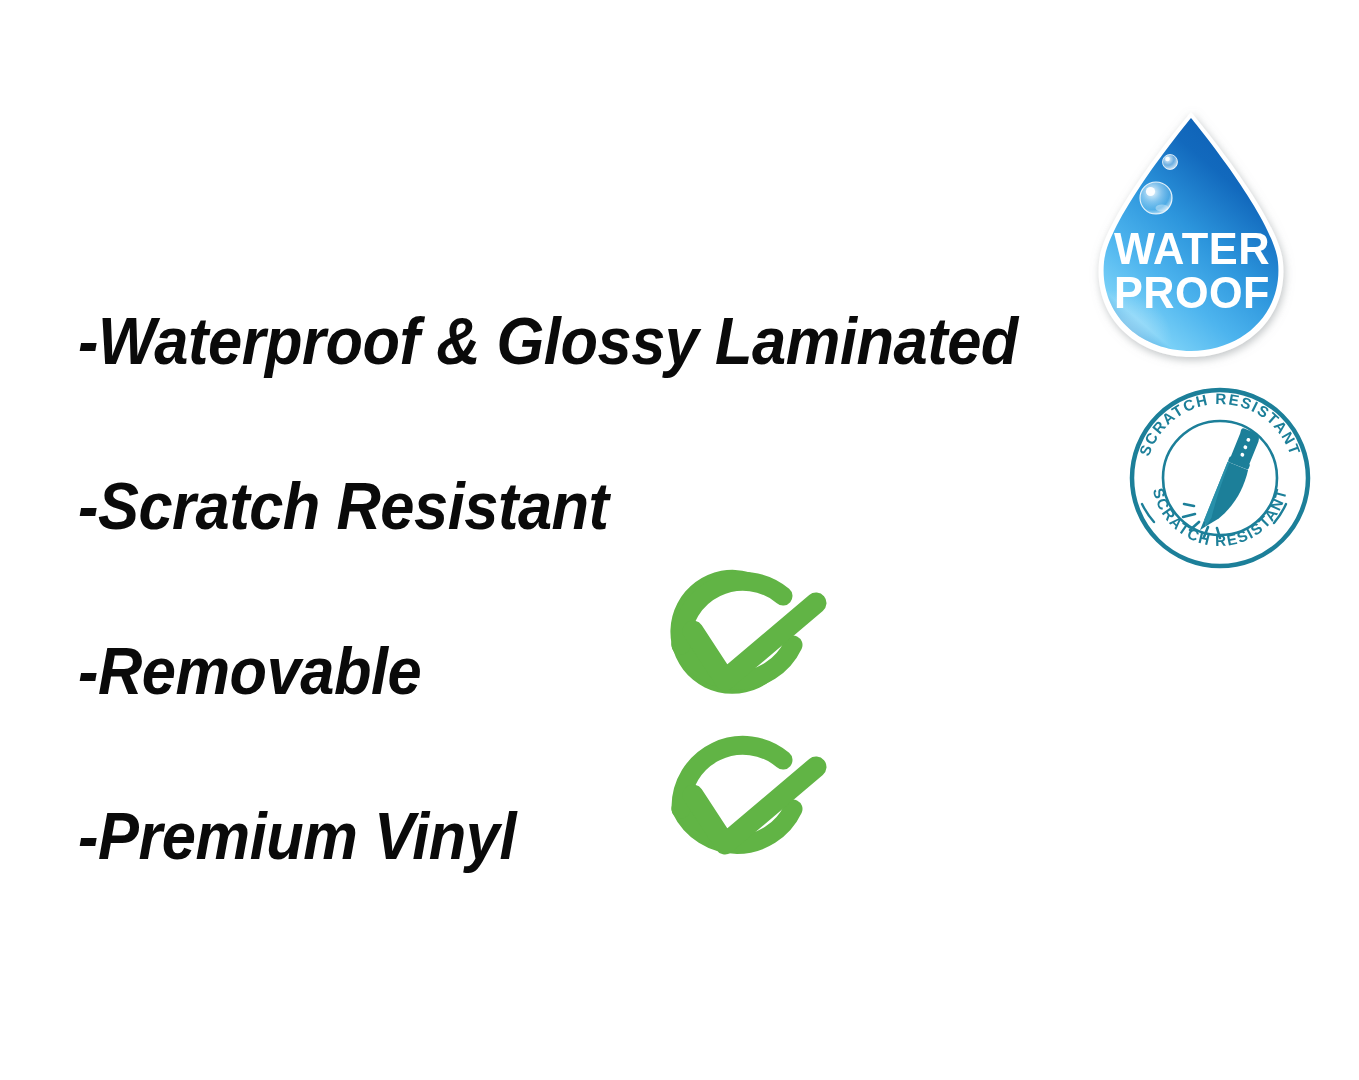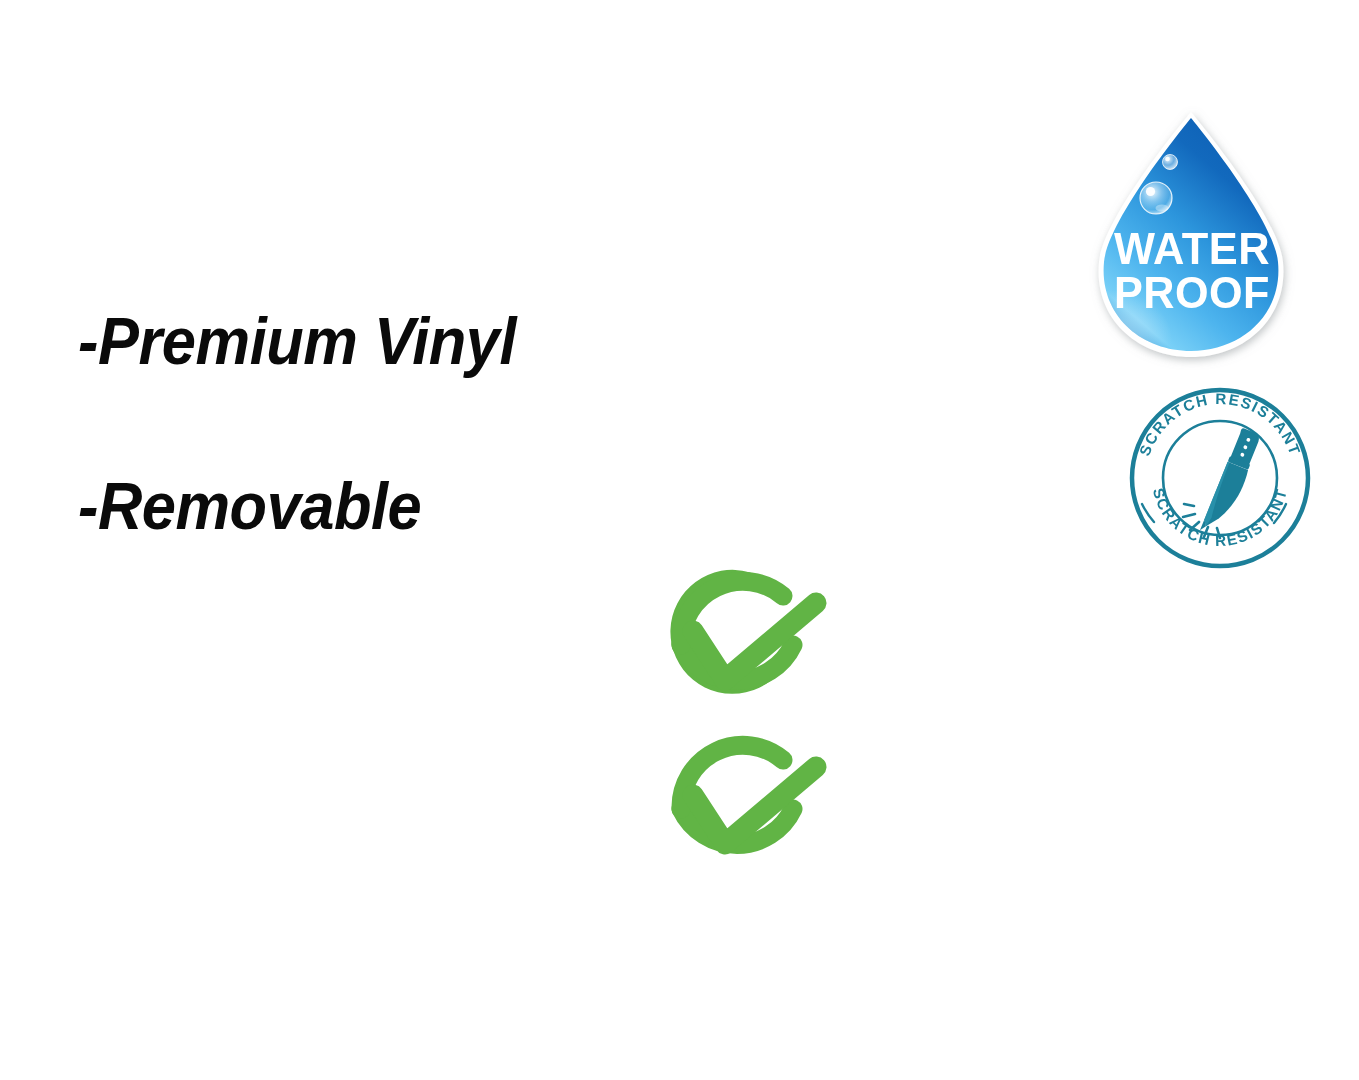--- a/index.html
+++ b/index.html
@@ -94,24 +94,30 @@
   .check-mark.two { left: 633px; top: 705px; }
   .check-mark svg { display: block; width: 100%; height: 100%; }
 </style>
 </head>
 <body>
 
 <div id="canvas">
 
   <div class="feature-list">
     <div class="feature-row">
+      <span class="feature-text">-Waterproof &amp; Glossy Laminated</span>
+    </div>
+    <div class="feature-row">
+      <span class="feature-text">-Scratch Resistant</span>
+    </div>
+    <div class="feature-row">
+      <span class="feature-text">-Removable</span>
+    </div>
+    <div class="feature-row">
       <span class="feature-text">-Premium Vinyl</span>
-    </div>
-    <div class="feature-row">
-      <span class="feature-text">-Removable</span>
     </div>
   </div>
 
   <div class="waterdrop-badge">
     <svg viewBox="0 0 208 252" xmlns="http://www.w3.org/2000/svg">
       <defs>
         <linearGradient id="dropGrad" x1="0.78" y1="0.02" x2="0.18" y2="0.96">
           <stop offset="0%" stop-color="#0d5fb4"></stop>
           <stop offset="22%" stop-color="#1269bd"></stop>
           <stop offset="48%" stop-color="#2c95dc"></stop>

